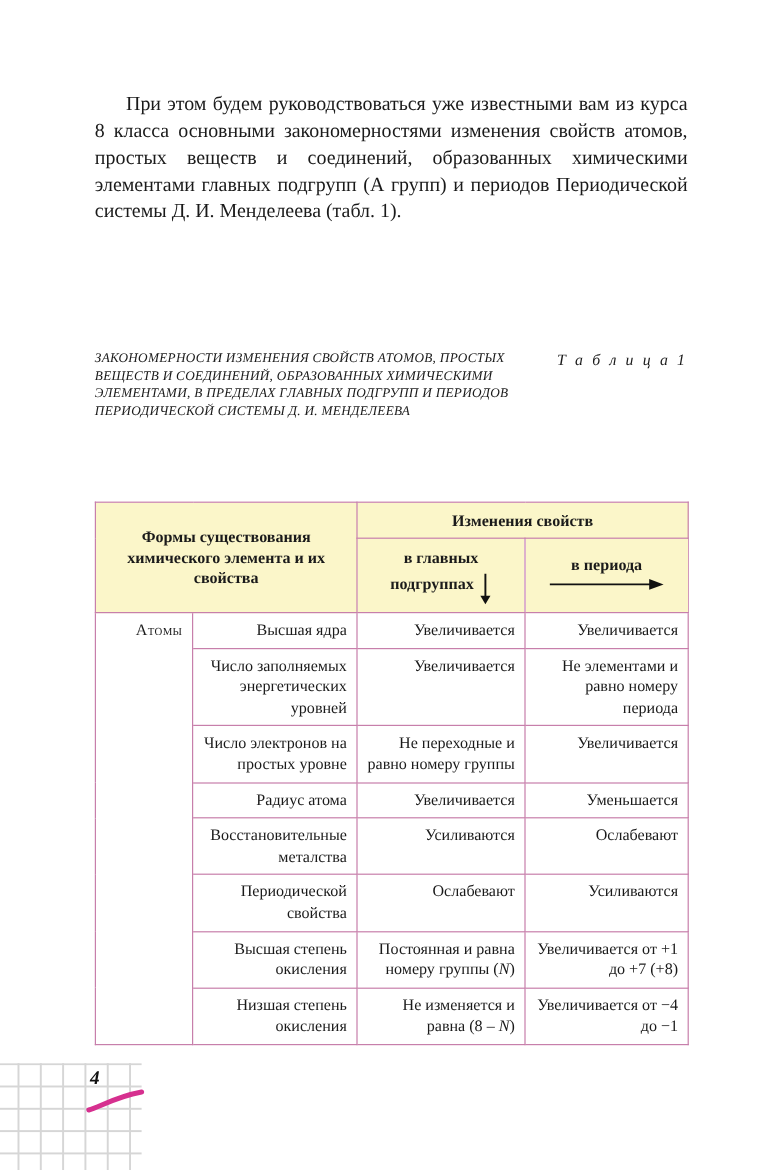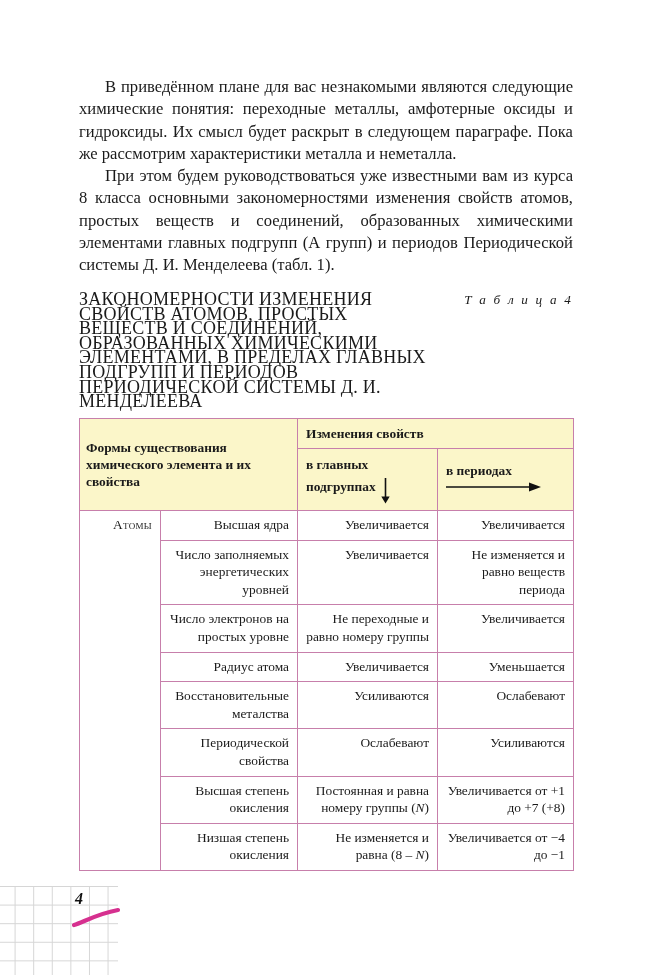--- a/index.html
+++ b/index.html
@@ -34,27 +34,28 @@
   .para + .para { margin-top: 0px; }
 
   
   .caption-wrap {
     position: absolute;
     left: 79px;
     top: 292px;
     width: 494px;
   }
   .caption-title {
-    font-size: 18px;
+    font-size: 11px;
     line-height: 14.6px;
     letter-spacing: 0.25px;
     font-weight: normal;
     text-transform: none;
     margin: 0;
     width: 360px;
+    font-style: italic;
   }
   .caption-label {
     position: absolute;
     right: 0px;
     top: 0px;
     font-style: italic;
     font-size: 13.2px;
     letter-spacing: 2.2px;
     white-space: nowrap;
   }
@@ -73,21 +74,21 @@
   .tbl td, .tbl th {
     border: 1.2px solid #c77fab;
     padding: 5px 8px 6px 8px;
     vertical-align: top;
     text-align: right;
     font-weight: normal;
   }
   .tbl .hd {
     background: #fbf6c9;
     font-weight: bold;
-    text-align: left;
+    text-align: center;
     vertical-align: middle;
     line-height: 17px;
     font-size: 13.4px;
   }
   .tbl .hd-left {
     padding: 20px 6px;
   }
   .hd-top {
     padding: 6px 4px 5px 4px;
   }
@@ -144,27 +145,26 @@
     left: 66px;
     top: 903px;
     width: 60px;
     height: 26px;
   }
 </style>
 </head>
 <body>
 
 <div class="textblock">
-  <p class="para">В приведённом плане для вас незнакомыми являют­ся следующие химические понятия: переходные метал­лы, амфотерные оксиды и гидроксиды. Их смысл будет раскрыт в следующем параграфе. Пока же рассмотрим характеристики металла и неметалла.</p>
   <p class="para">При этом будем руководствоваться уже известными вам из курса 8 класса основными закономерностями изменения свойств атомов, простых веществ и соедине­ний, образованных химическими элементами главных подгрупп (А групп) и периодов Периодической системы Д. И. Менделеева (табл. 1).</p>
 </div>
 
 <div class="caption-wrap">
   <div class="caption-title">ЗАКОНОМЕРНОСТИ ИЗМЕНЕНИЯ СВОЙСТВ АТОМОВ, ПРОСТЫХ ВЕЩЕСТВ И СОЕДИНЕНИЙ, ОБРАЗОВАННЫХ ХИМИЧЕСКИМИ ЭЛЕМЕНТАМИ, В ПРЕДЕЛАХ ГЛАВНЫХ ПОДГРУПП И ПЕРИОДОВ ПЕРИОДИЧЕСКОЙ СИСТЕМЫ Д. И. МЕНДЕЛЕЕВА</div>
-  <div class="caption-label">Т а б л и ц а  4</div>
+  <div class="caption-label">Т а б л и ц а  1</div>
 </div>
 
 <table class="tbl">
   <colgroup>
     <col style="width:81px">
     <col style="width:137px">
     <col style="width:140px">
     <col style="width:136px">
   </colgroup>
   <thead>
@@ -174,39 +174,39 @@
     </tr>
     <tr>
       <th class="hd hd-sub">
         <span>в главных</span><br>
         <span>подгруппах</span><span class="arrow-down"><svg width="11" height="26" viewBox="0 0 11 26">
               <line x1="5.5" y1="0" x2="5.5" y2="20" stroke="#111" stroke-width="1.6"></line>
               <path d="M1.3 18.5 L5.5 25.5 L9.7 18.5 Z" fill="#111"></path>
             </svg></span>
       </th>
       <th class="hd hd-sub">
-        <span>в периодах</span>
+        <span>в периода</span>
         <span class="arrow-right"><svg width="96" height="12" viewBox="0 0 96 12">
               <line x1="0" y1="6" x2="88" y2="6" stroke="#111" stroke-width="1.6"></line>
               <path d="M83 1.6 L95 6 L83 10.4 Z" fill="#111"></path>
             </svg></span>
       </th>
     </tr>
   </thead>
   <tbody>
     <tr>
       <td class="cell-first" rowspan="8"><span class="smallcaps">Атомы</span></td>
       <td>Высшая ядра</td>
       <td>Увеличивается</td>
       <td>Увеличивается</td>
     </tr>
     <tr>
       <td>Число заполня­емых энергети­ческих уровней</td>
       <td>Увеличивается</td>
-      <td>Не изменяется и равно веществ периода</td>
+      <td>Не элементами и равно номеру периода</td>
     </tr>
     <tr>
       <td>Число электро­нов на простых уровне</td>
       <td>Не переходные и равно номеру группы</td>
       <td>Увеличивается</td>
     </tr>
     <tr>
       <td>Радиус атома</td>
       <td>Увеличивается</td>
       <td>Уменьшается</td>

